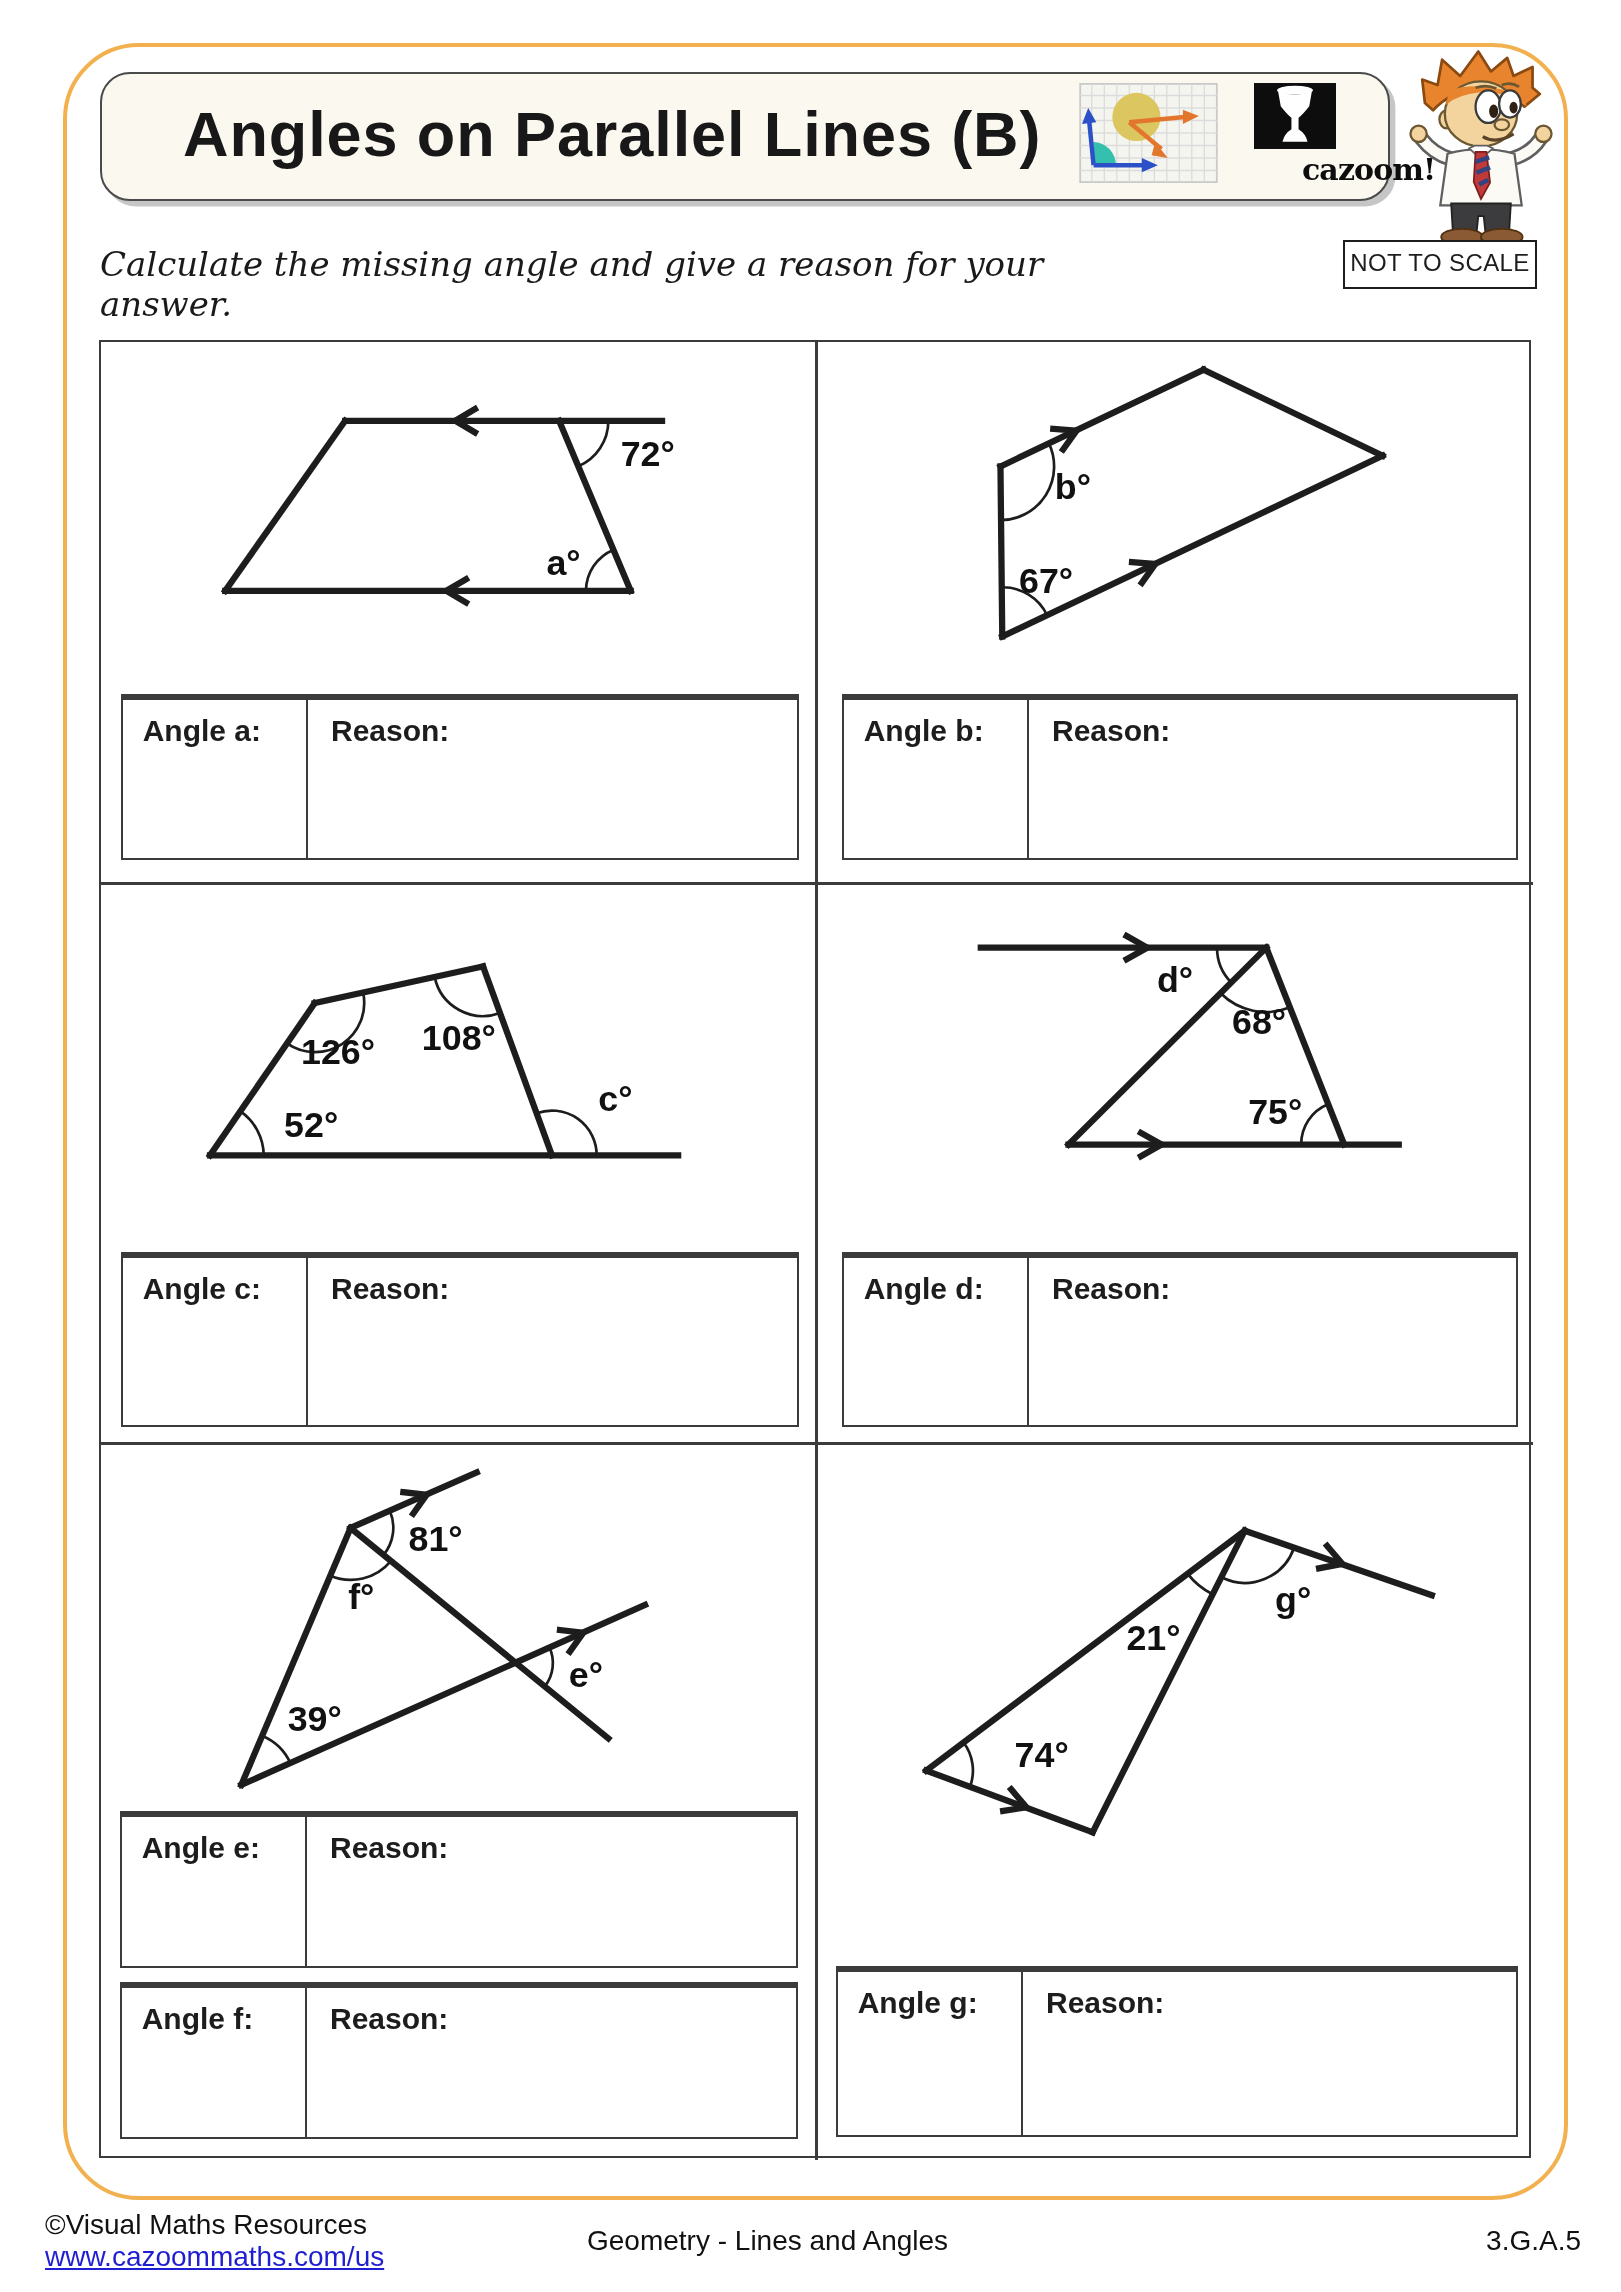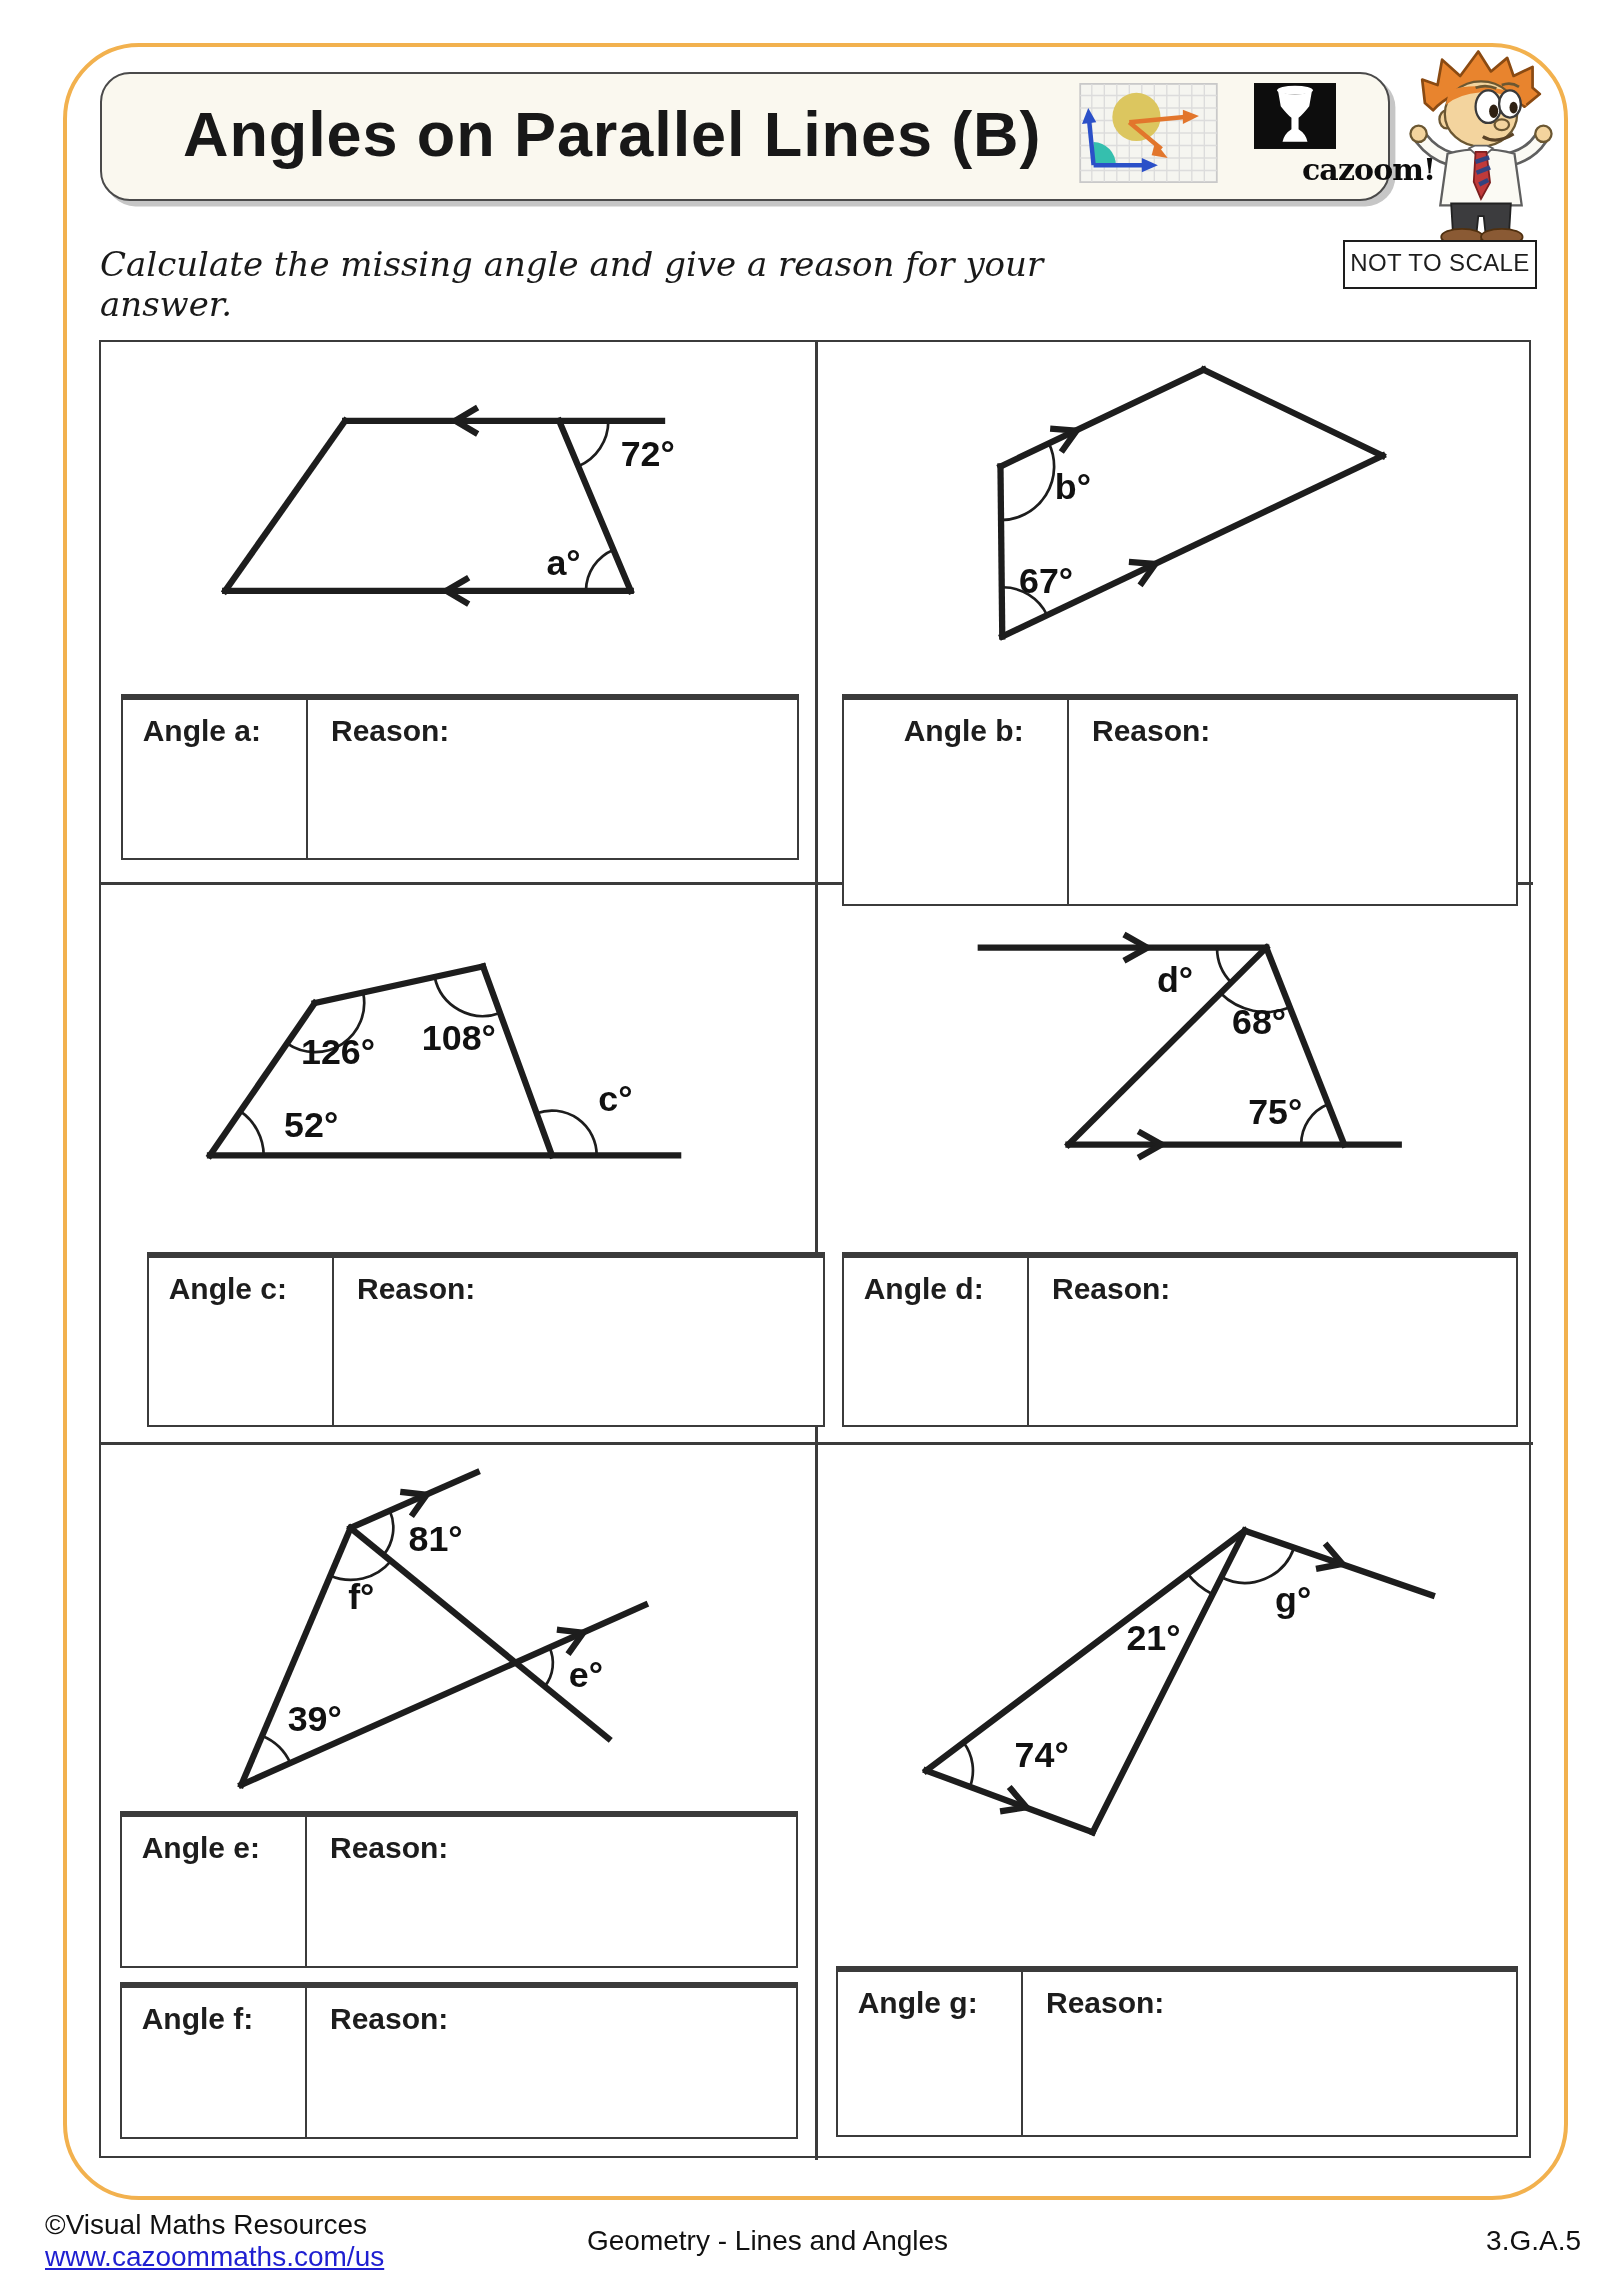--- a/index.html
+++ b/index.html
@@ -278,25 +278,25 @@
   </g>
   <text class="alabel" x="1288" y="1842">21°</text>
   <text class="alabel" x="1444" y="1800">g°</text>
   <text class="alabel" x="1163" y="1973">74°</text>
 </svg>
 
 <div class="ansbox" style="left:121px; top:694px; width:678px; height:166px;">
   <div class="acell">Angle a:</div>
   <div class="rcell">Reason:</div>
 </div>
-<div class="ansbox" style="left:842px; top:694px; width:676px; height:212px;padding-left:40px;">
+<div class="ansbox" style="left:842px; top:694px; width:676px; height:166px;">
   <div class="acell">Angle b:</div>
   <div class="rcell">Reason:</div>
 </div>
-<div class="ansbox" style="left:121px; top:1252px; width:678px; height:175px;margin-left:26px;">
+<div class="ansbox" style="left:121px; top:1252px; width:678px; height:175px;">
   <div class="acell">Angle c:</div>
   <div class="rcell">Reason:</div>
 </div>
 <div class="ansbox" style="left:842px; top:1252px; width:676px; height:175px;">
   <div class="acell">Angle d:</div>
   <div class="rcell">Reason:</div>
 </div>
 <div class="ansbox" style="left:120px; top:1811px; width:678px; height:157px;">
   <div class="acell">Angle e:</div>
   <div class="rcell">Reason:</div>

